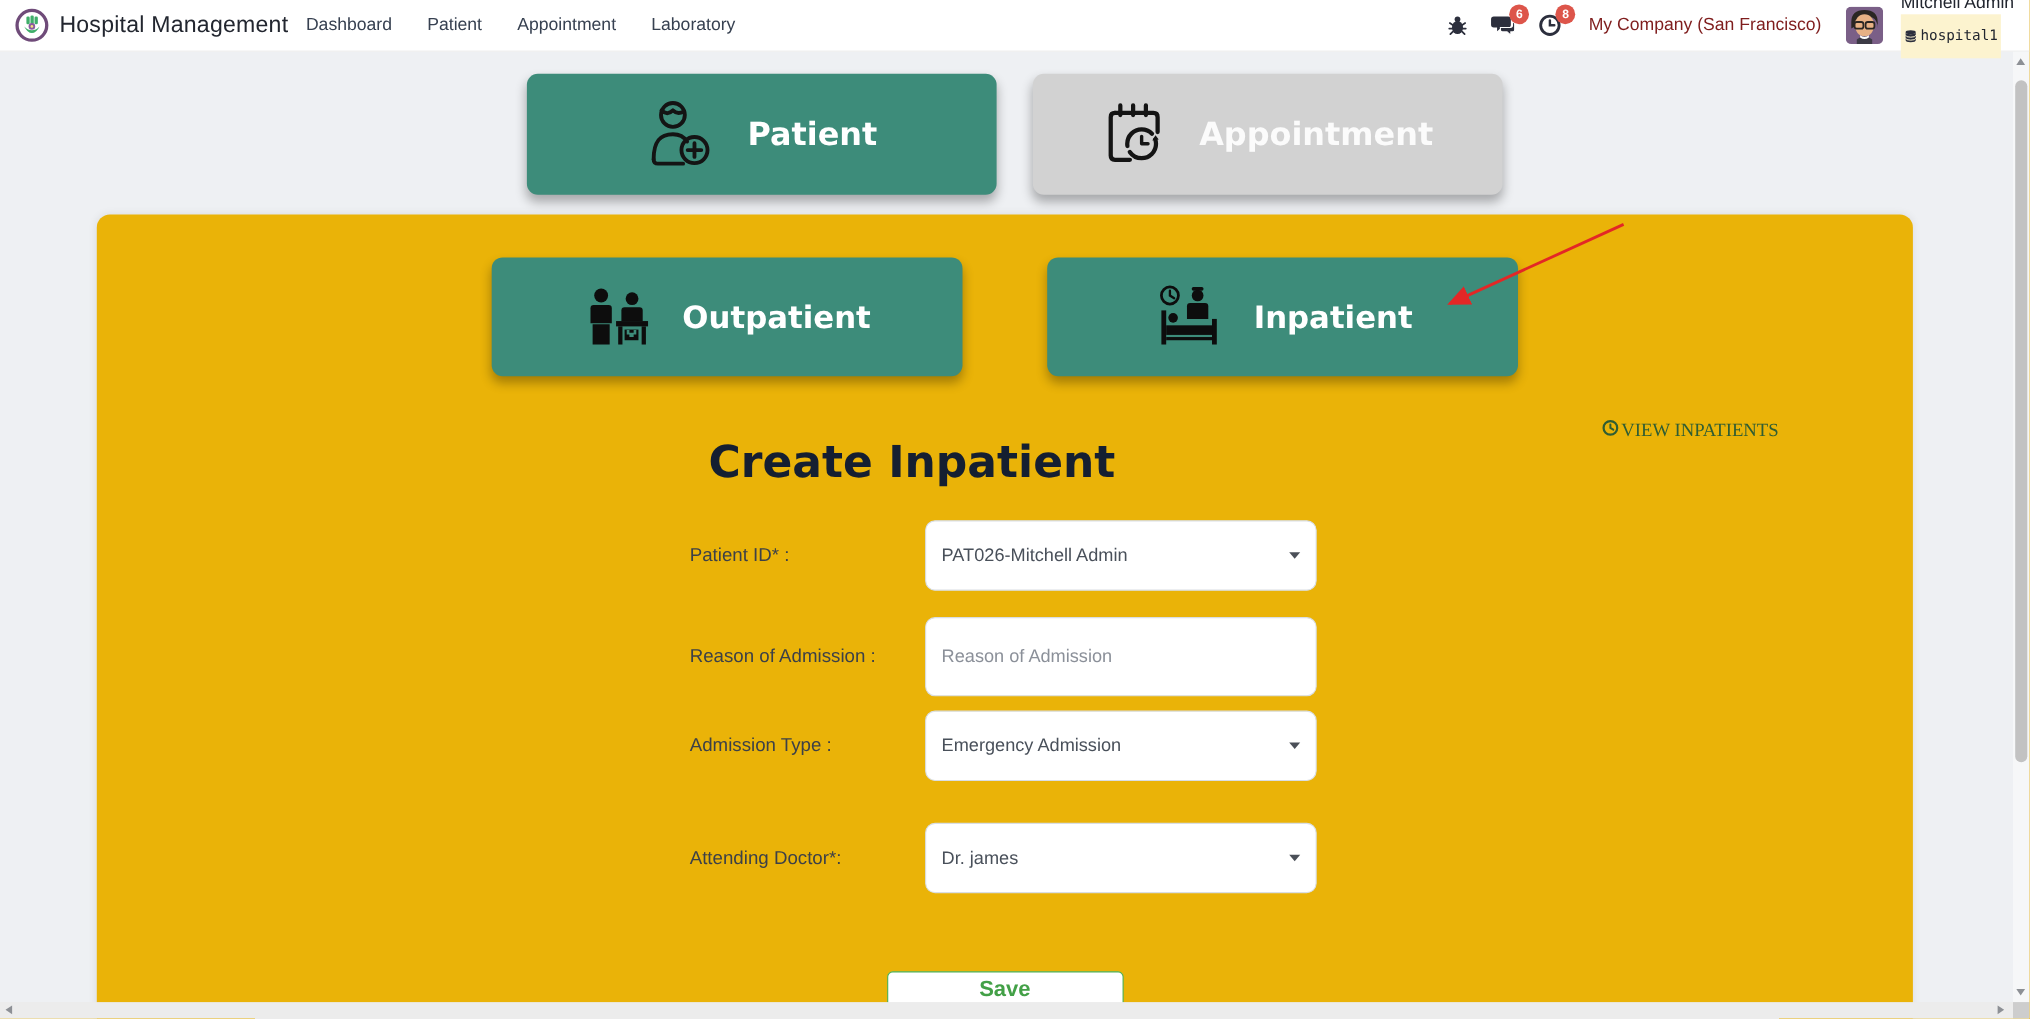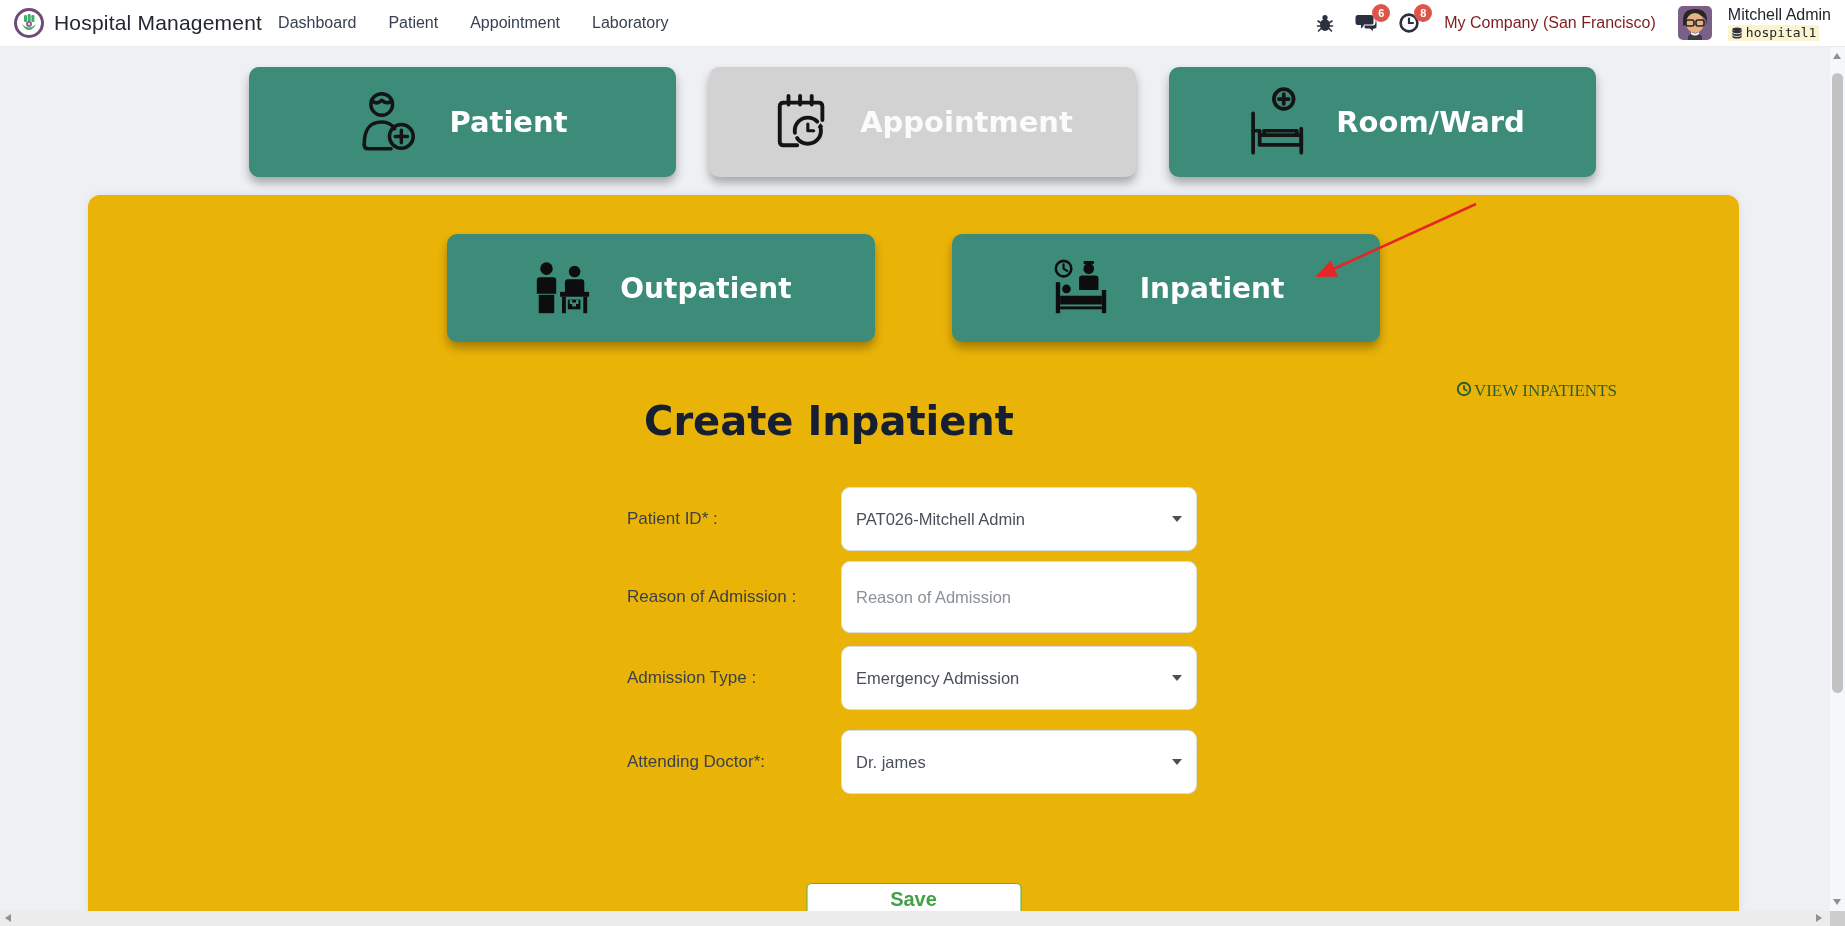--- a/index.html
+++ b/index.html
@@ -20,21 +20,21 @@
   .nav-right { margin-left:auto; display:flex; align-items:center; gap:16px; }
   .icon-btn { position:relative; width:26px; height:26px; display:flex;
     align-items:center; justify-content:center; cursor:pointer; }
   .badge { position:absolute; top:-6px; right:-10px; min-width:18px; height:18px;
     background:#dd554a; color:#fff; font-size:11px; font-weight:bold; border-radius:50%;
     display:flex; align-items:center; justify-content:center; padding:0 3px; }
   .company { font-size:16px; color:#7f1d1d; margin:0 6px; cursor:pointer; }
   .avatar { width:34px; height:34px; border-radius:5px; overflow:hidden; cursor:pointer; }
   .user-stack { display:flex; flex-direction:column; align-items:flex-start; line-height:1.25; cursor:pointer; }
   .user-name { font-size:16px; color:#22262f; }
-  .db-chip { display:flex; align-items:center; gap:3px; background:#fcf3cf; padding:0 3px; }
+  .db-chip { display:flex; align-items:center; gap:3px; background:#fcf3cf; padding:12px 3px; }
   .db-name { font-family:"DejaVu Sans Mono", monospace; font-size:13px; color:#22262f; }
 
   
   .module-row { position:absolute; top:67px; left:0; width:1845px;
     display:flex; justify-content:center; gap:33px; z-index:5; }
   .big-btn { width:427px; height:110px; border-radius:10px; background:#3d8c7a;
     display:flex; align-items:center; justify-content:center; gap:26px;
     box-shadow:0 6px 10px rgba(0,0,0,.3); cursor:pointer; }
   .big-btn .lbl { font-family:"DejaVu Sans", sans-serif; font-weight:bold;
     font-size:29px; color:#ffffff; }
@@ -200,34 +200,20 @@
           <path d="M12 12 H48 Q52 12 52 16 V30"></path>
           <path d="M12 12 Q8 12 8 16 V52 Q8 56 12 56 H26"></path>
           <path d="M17 5 V14 M29 5 V14 M41 5 V14"></path>
           <circle cx="37" cy="41" r="13.5" stroke-dasharray="34 6"></circle>
           <path d="M37 34 V41 H43" stroke-width="3.2"></path>
           <path d="M50 33 L53 37 L47 38 Z" fill="#141414" stroke="none"></path>
         </g>
       </svg>
       <span class="lbl">Appointment</span>
     </div>
-    <div class="big-btn">
-      <svg width="70" height="70" viewBox="0 0 64 64">
-        <g fill="none" stroke="#141414" stroke-width="3.4" stroke-linecap="round" stroke-linejoin="round">
-          <circle cx="40" cy="11" r="9"></circle>
-          <path d="M40 6.5 V15.5 M35.5 11 H44.5"></path>
-          <path d="M12 24 V60"></path>
-          <path d="M56 38 V60"></path>
-          <path d="M12 40 H18 V44"></path>
-          <rect x="18" y="44" width="38" height="9"></rect>
-          <path d="M22 44 V40 H52 V44"></path>
-        </g>
-      </svg>
-      <span class="lbl">Room/Ward</span>
-    </div>
   </div>
 
   <div class="card">
 
     <div class="sub-row">
       <div class="sub-btn">
         <svg width="64" height="62" viewBox="0 0 64 64">
           <g fill="#0d0d0d">
             <circle cx="16" cy="12" r="6.5"></circle>
             <path d="M9 21 h14 a3 3 0 0 1 3 3 v14 h-20 v-14 a3 3 0 0 1 3-3 Z"></path>
@@ -265,42 +251,42 @@
     <div class="view-link">
       <svg width="16" height="16" viewBox="0 0 16 16">
         <circle cx="8" cy="8" r="6.2" fill="none" stroke="#2f5d33" stroke-width="2"></circle>
         <path d="M8 4.8 V8 L10.6 9.6" fill="none" stroke="#2f5d33" stroke-width="1.8" stroke-linecap="round"></path>
       </svg>
       <span>VIEW INPATIENTS</span>
     </div>
 
     <h1 class="form-title">Create Inpatient</h1>
 
-    <div class="form-row" style="top:292px; height:64px;">
+    <div class="form-row" style="top:278px; height:64px;">
       <label>Patient ID* :</label>
       <div class="field" style="top:0; height:64px;">
         <span class="value">PAT026-Mitchell Admin</span>
         <span class="caret"></span>
       </div>
     </div>
 
     <div class="form-row" style="top:366px; height:72px;">
       <label>Reason of Admission :</label>
       <input class="text-input" style="top: 0px; height: 72px;" type="text" placeholder="Reason of Admission">
     </div>
 
     <div class="form-row" style="top:451px; height:64px;">
       <label>Admission Type :</label>
       <div class="field" style="top:0; height:64px;">
         <span class="value">Emergency Admission</span>
         <span class="caret"></span>
       </div>
     </div>
 
-    <div class="form-row" style="top:535px; height:64px;">
+    <div class="form-row" style="top:553px; height:64px;">
       <label>Attending Doctor*:</label>
       <div class="field" style="top:0; height:64px;">
         <span class="value">Dr. james</span>
         <span class="caret"></span>
       </div>
     </div>
 
     <button class="save-btn">Save</button>
   </div>
 

